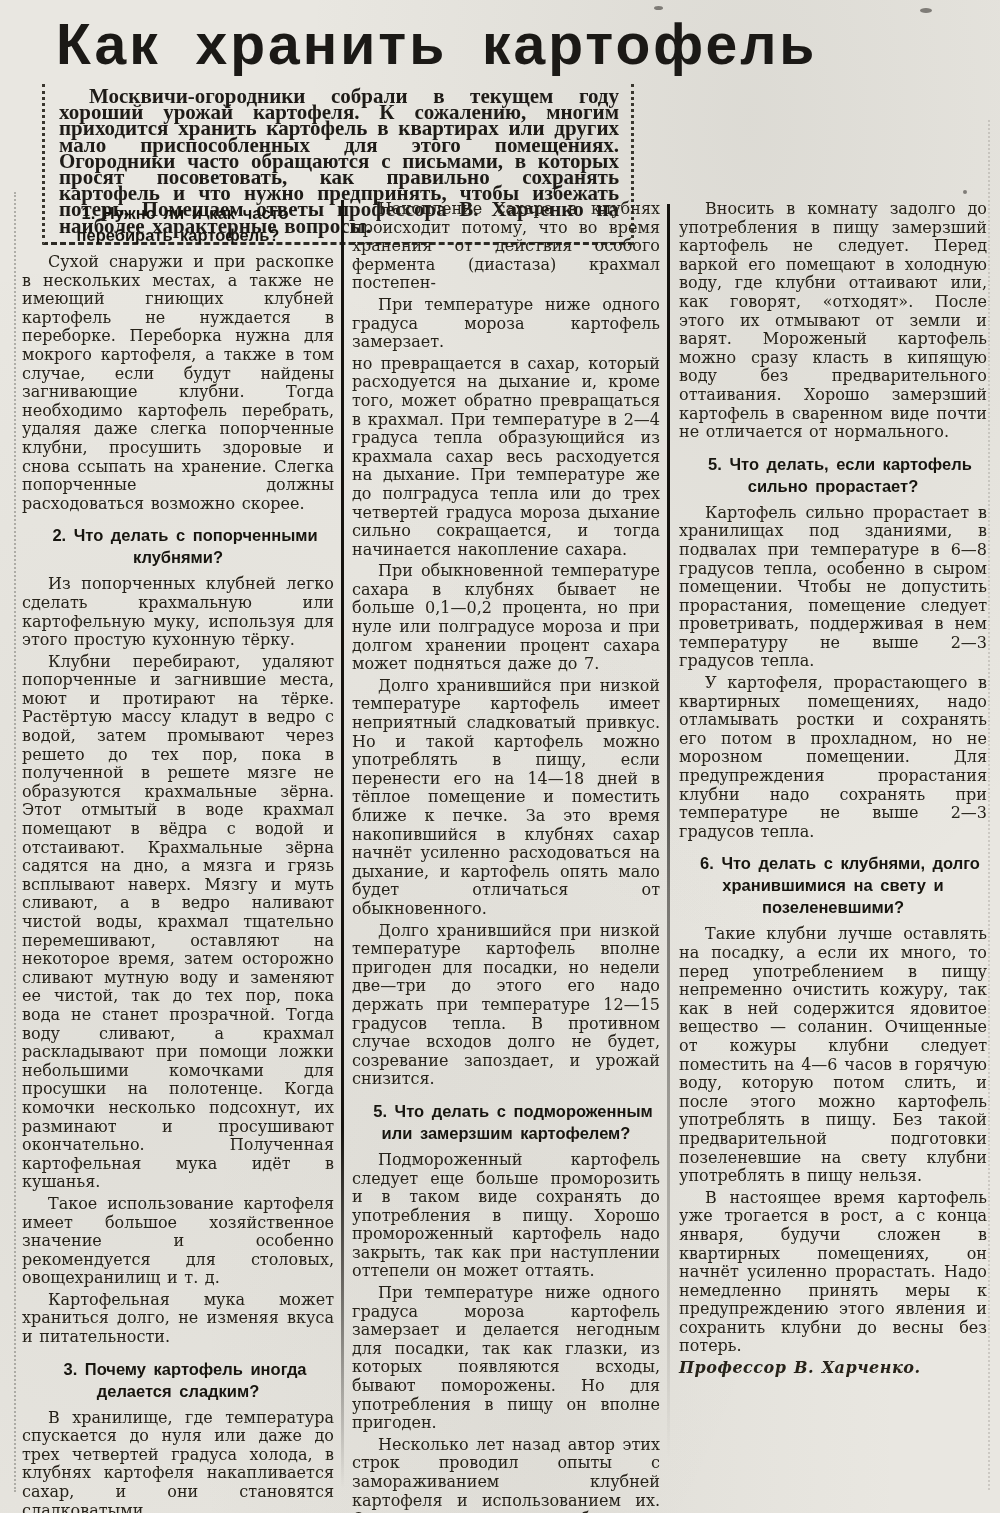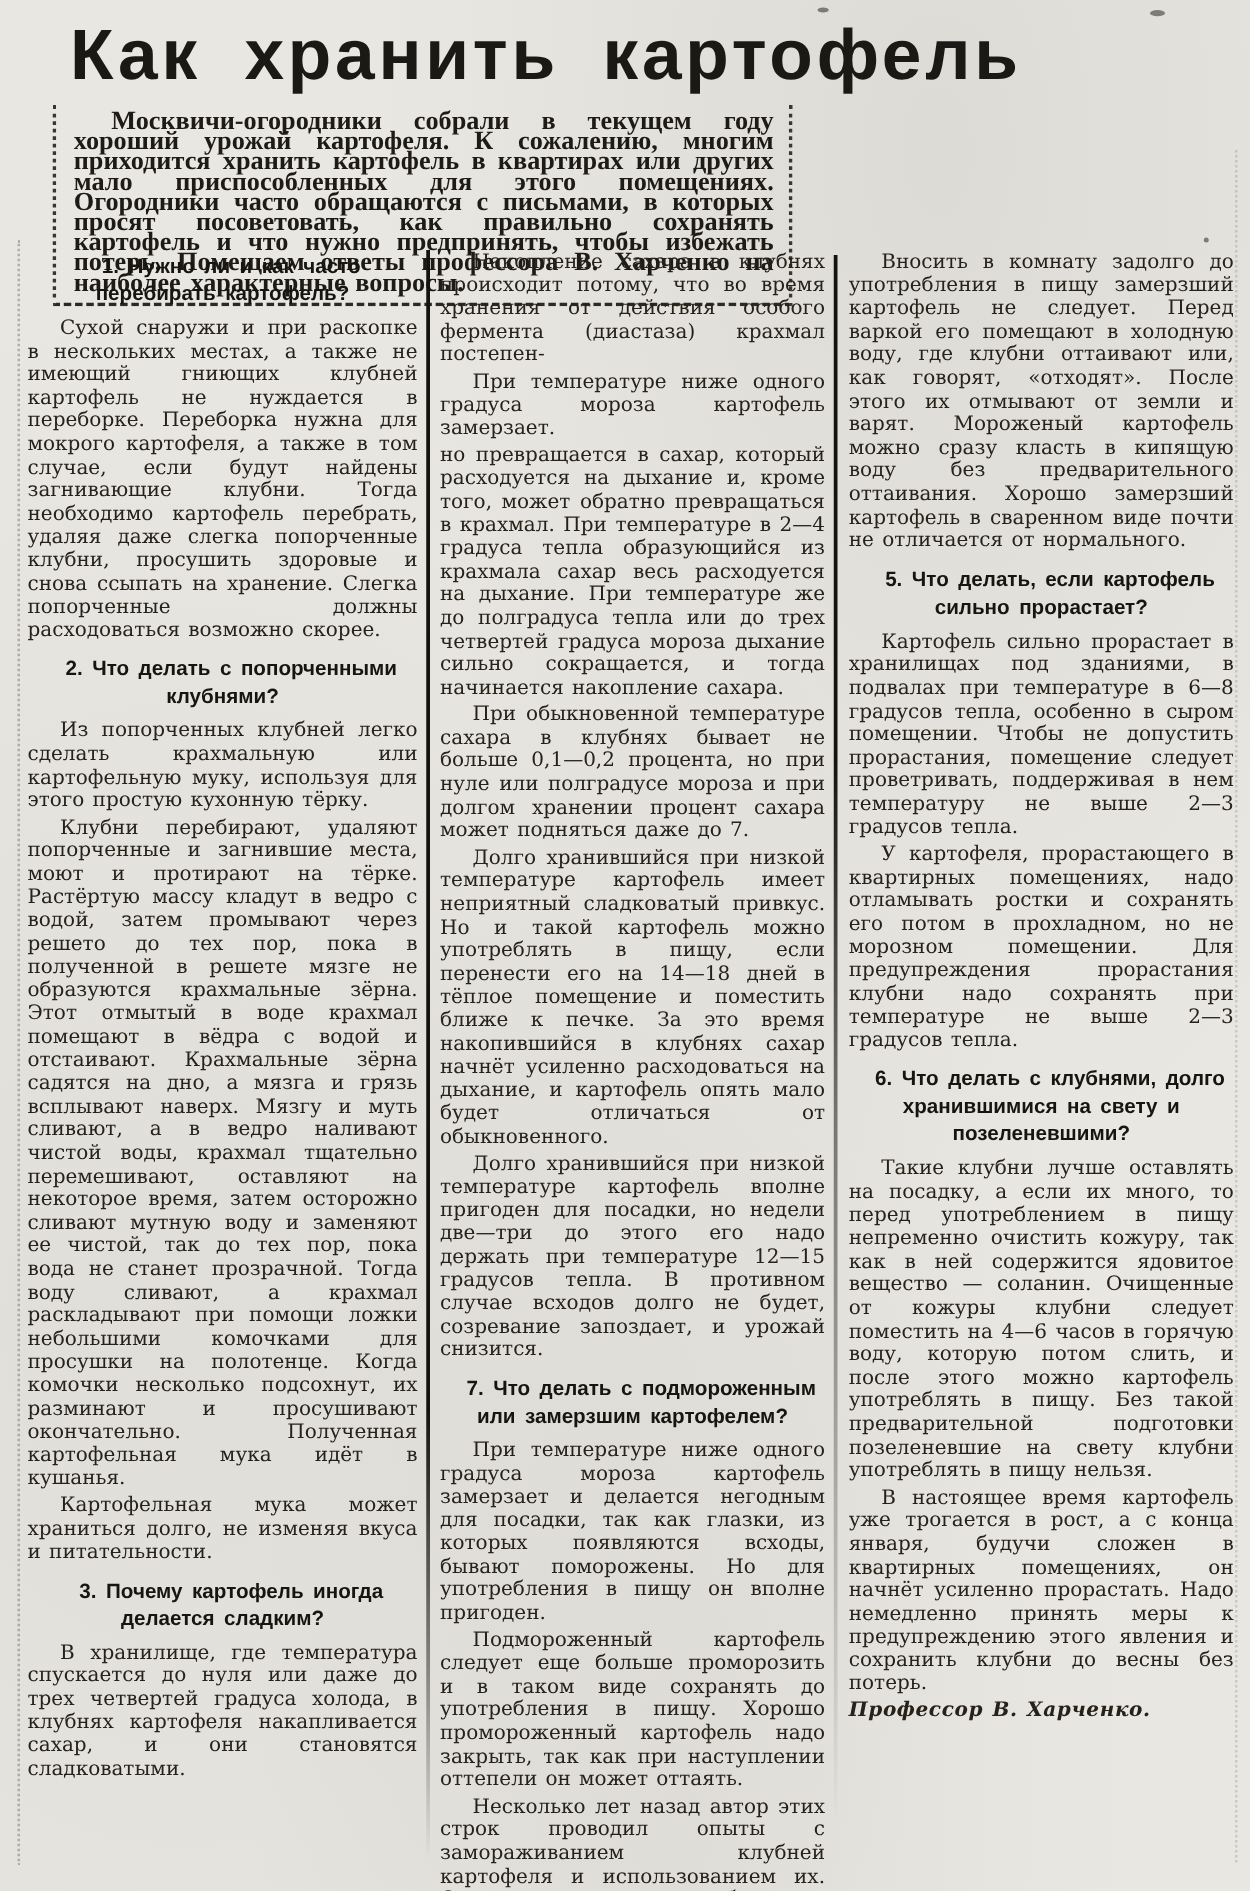--- a/index.html
+++ b/index.html
@@ -100,35 +100,36 @@
 
   <div class="divider d1"></div>
   <div class="divider d2"></div>
 
   <div class="col c1">
     <h3 class="first">1. Нужно ли и как часто перебирать картофель?</h3>
     <p>Сухой снаружи и при раскопке в нескольких местах, а также не имеющий гниющих клубней картофель не нуждается в переборке. Переборка нужна для мокрого картофеля, а также в том случае, если будут найдены загнивающие клубни. Тогда необходимо картофель перебрать, удаляя даже слегка попорченные клубни, просушить здоровые и снова ссыпать на хранение. Слегка попорченные должны расходоваться возможно скорее.</p>
     <h3>2. Что делать с попорченными клубнями?</h3>
     <p>Из попорченных клубней легко сделать крахмальную или картофельную муку, используя для этого простую кухонную тёрку.</p>
     <p>Клубни перебирают, удаляют попорченные и загнившие места, моют и протирают на тёрке. Растёртую массу кладут в ведро с водой, затем промывают через решето до тех пор, пока в полученной в решете мязге не образуются крахмальные зёрна. Этот отмытый в воде крахмал помещают в вёдра с водой и отстаивают. Крахмальные зёрна садятся на дно, а мязга и грязь всплывают наверх. Мязгу и муть сливают, а в ведро наливают чистой воды, крахмал тщательно перемешивают, оставляют на некоторое время, затем осторожно сливают мутную воду и заменяют ее чистой, так до тех пор, пока вода не станет прозрачной. Тогда воду сливают, а крахмал раскладывают при помощи ложки небольшими комочками для просушки на полотенце. Когда комочки несколько подсохнут, их разминают и просушивают окончательно. Полученная картофельная мука идёт в кушанья.</p>
+    <p>Такое использование картофеля имеет большое хозяйственное значение и особенно рекомендуется для столовых, овощехранилищ и т. д.</p>
     <p>Картофельная мука может храниться долго, не изменяя вкуса и питательности.</p>
     <h3>3. Почему картофель иногда делается сладким?</h3>
     <p>В хранилище, где температура спускается до нуля или даже до трех четвертей градуса холода, в клубнях картофеля накапливается сахар, и они становятся сладковатыми.</p>
   </div>
 
   <div class="col c2">
     <p>Накопление сахара в клубнях происходит потому, что во время хранения от действия особого фермента (диастаза) крахмал постепен-</p>
     <p>При температуре ниже одного градуса мороза картофель замерзает.</p>
     <p class="cont">но превращается в сахар, который расходуется на дыхание и, кроме того, может обратно превращаться в крахмал. При температуре в 2—4 градуса тепла образующийся из крахмала сахар весь расходуется на дыхание. При температуре же до полградуса тепла или до трех четвертей градуса мороза дыхание сильно сокращается, и тогда начинается накопление сахара.</p>
     <p>При обыкновенной температуре сахара в клубнях бывает не больше 0,1—0,2 процента, но при нуле или полградусе мороза и при долгом хранении процент сахара может подняться даже до 7.</p>
     <p>Долго хранившийся при низкой температуре картофель имеет неприятный сладковатый привкус. Но и такой картофель можно употреблять в пищу, если перенести его на 14—18 дней в тёплое помещение и поместить ближе к печке. За это время накопившийся в клубнях сахар начнёт усиленно расходоваться на дыхание, и картофель опять мало будет отличаться от обыкновенного.</p>
     <p>Долго хранившийся при низкой температуре картофель вполне пригоден для посадки, но недели две—три до этого его надо держать при температуре 12—15 градусов тепла. В противном случае всходов долго не будет, созревание запоздает, и урожай снизится.</p>
-    <h3>7. Что делать с подмороженным или замерзшим картофелем?</h3>
+    <h3>5. Что делать с подмороженным или замерзшим картофелем?</h3>
+    <p>Подмороженный картофель следует еще больше проморозить и в таком виде сохранять до употребления в пищу. Хорошо промороженный картофель надо закрыть, так как при наступлении оттепели он может оттаять.</p>
     <p>При температуре ниже одного градуса мороза картофель замерзает и делается негодным для посадки, так как глазки, из которых появляются всходы, бывают поморожены. Но для употребления в пищу он вполне пригоден.</p>
-    <p>Подмороженный картофель следует еще больше проморозить и в таком виде сохранять до употребления в пищу. Хорошо промороженный картофель надо закрыть, так как при наступлении оттепели он может оттаять.</p>
     <p>Несколько лет назад автор этих строк проводил опыты с замораживанием клубней картофеля и использованием их. Опыты подтвердили, что быстро и сильно промороженный картофель ничем не отличается по вкусу от обыкновенного, т. е. незамерзшего. Наоборот, оттаявший и оставленный лежать в таком виде, он загнивает и делается противным на вкус.</p>
   </div>
 
   <div class="col c3">
     <p>Вносить в комнату задолго до употребления в пищу замерзший картофель не следует. Перед варкой его помещают в холодную воду, где клубни оттаивают или, как говорят, «отходят». После этого их отмывают от земли и варят. Мороженый картофель можно сразу класть в кипящую воду без предварительного оттаивания. Хорошо замерзший картофель в сваренном виде почти не отличается от нормального.</p>
     <h3>5. Что делать, если картофель сильно прорастает?</h3>
     <p>Картофель сильно прорастает в хранилищах под зданиями, в подвалах при температуре в 6—8 градусов тепла, особенно в сыром помещении. Чтобы не допустить прорастания, помещение следует проветривать, поддерживая в нем температуру не выше 2—3 градусов тепла.</p>
     <p>У картофеля, прорастающего в квартирных помещениях, надо отламывать ростки и сохранять его потом в прохладном, но не морозном помещении. Для предупреждения прорастания клубни надо сохранять при температуре не выше 2—3 градусов тепла.</p>
     <h3>6. Что делать с клубнями, долго хранившимися на свету и позеленевшими?</h3>
     <p>Такие клубни лучше оставлять на посадку, а если их много, то перед употреблением в пищу непременно очистить кожуру, так как в ней содержится ядовитое вещество — соланин. Очищенные от кожуры клубни следует поместить на 4—6 часов в горячую воду, которую потом слить, и после этого можно картофель употреблять в пищу. Без такой предварительной подготовки позеленевшие на свету клубни употреблять в пищу нельзя.</p>

